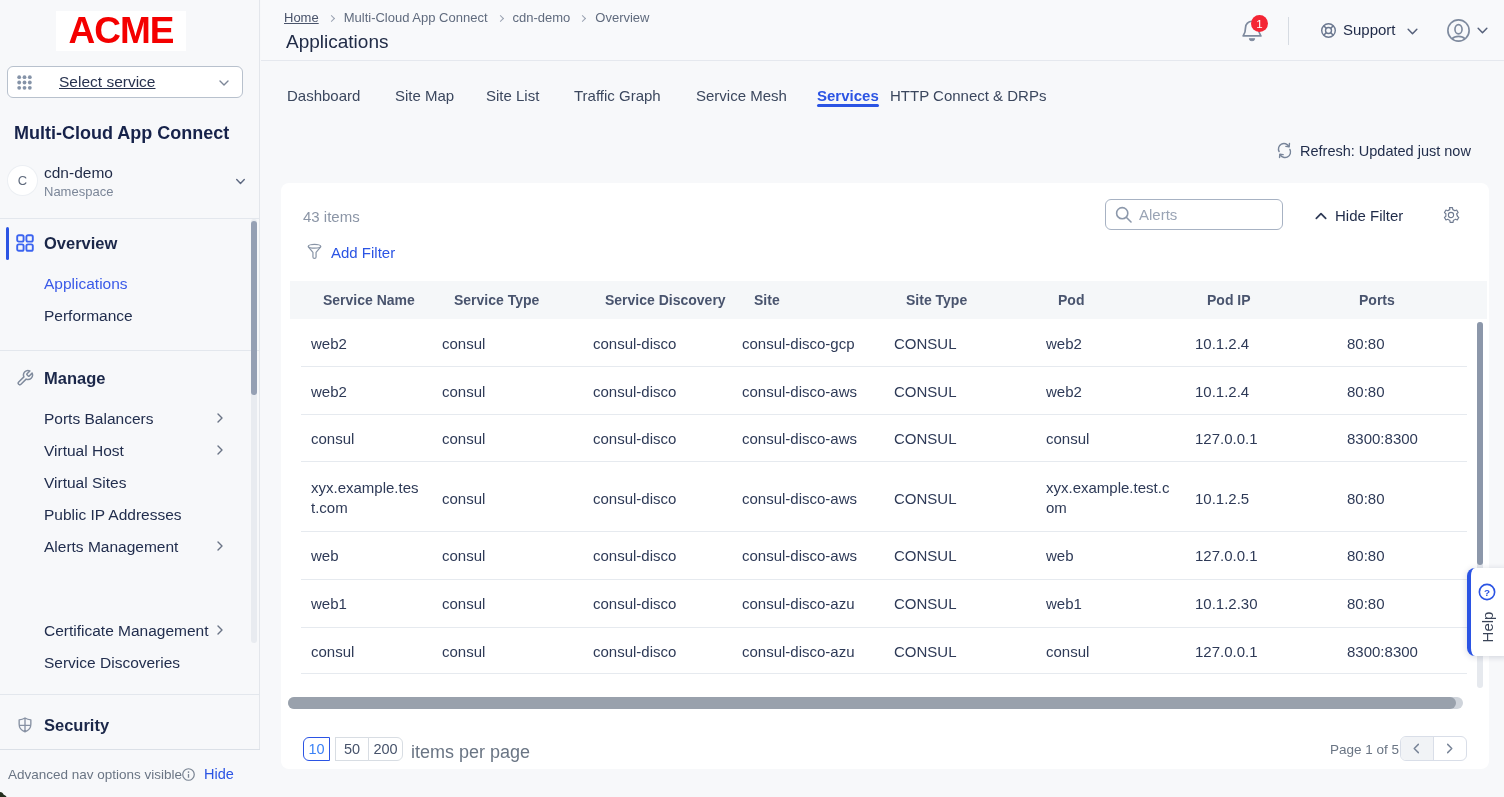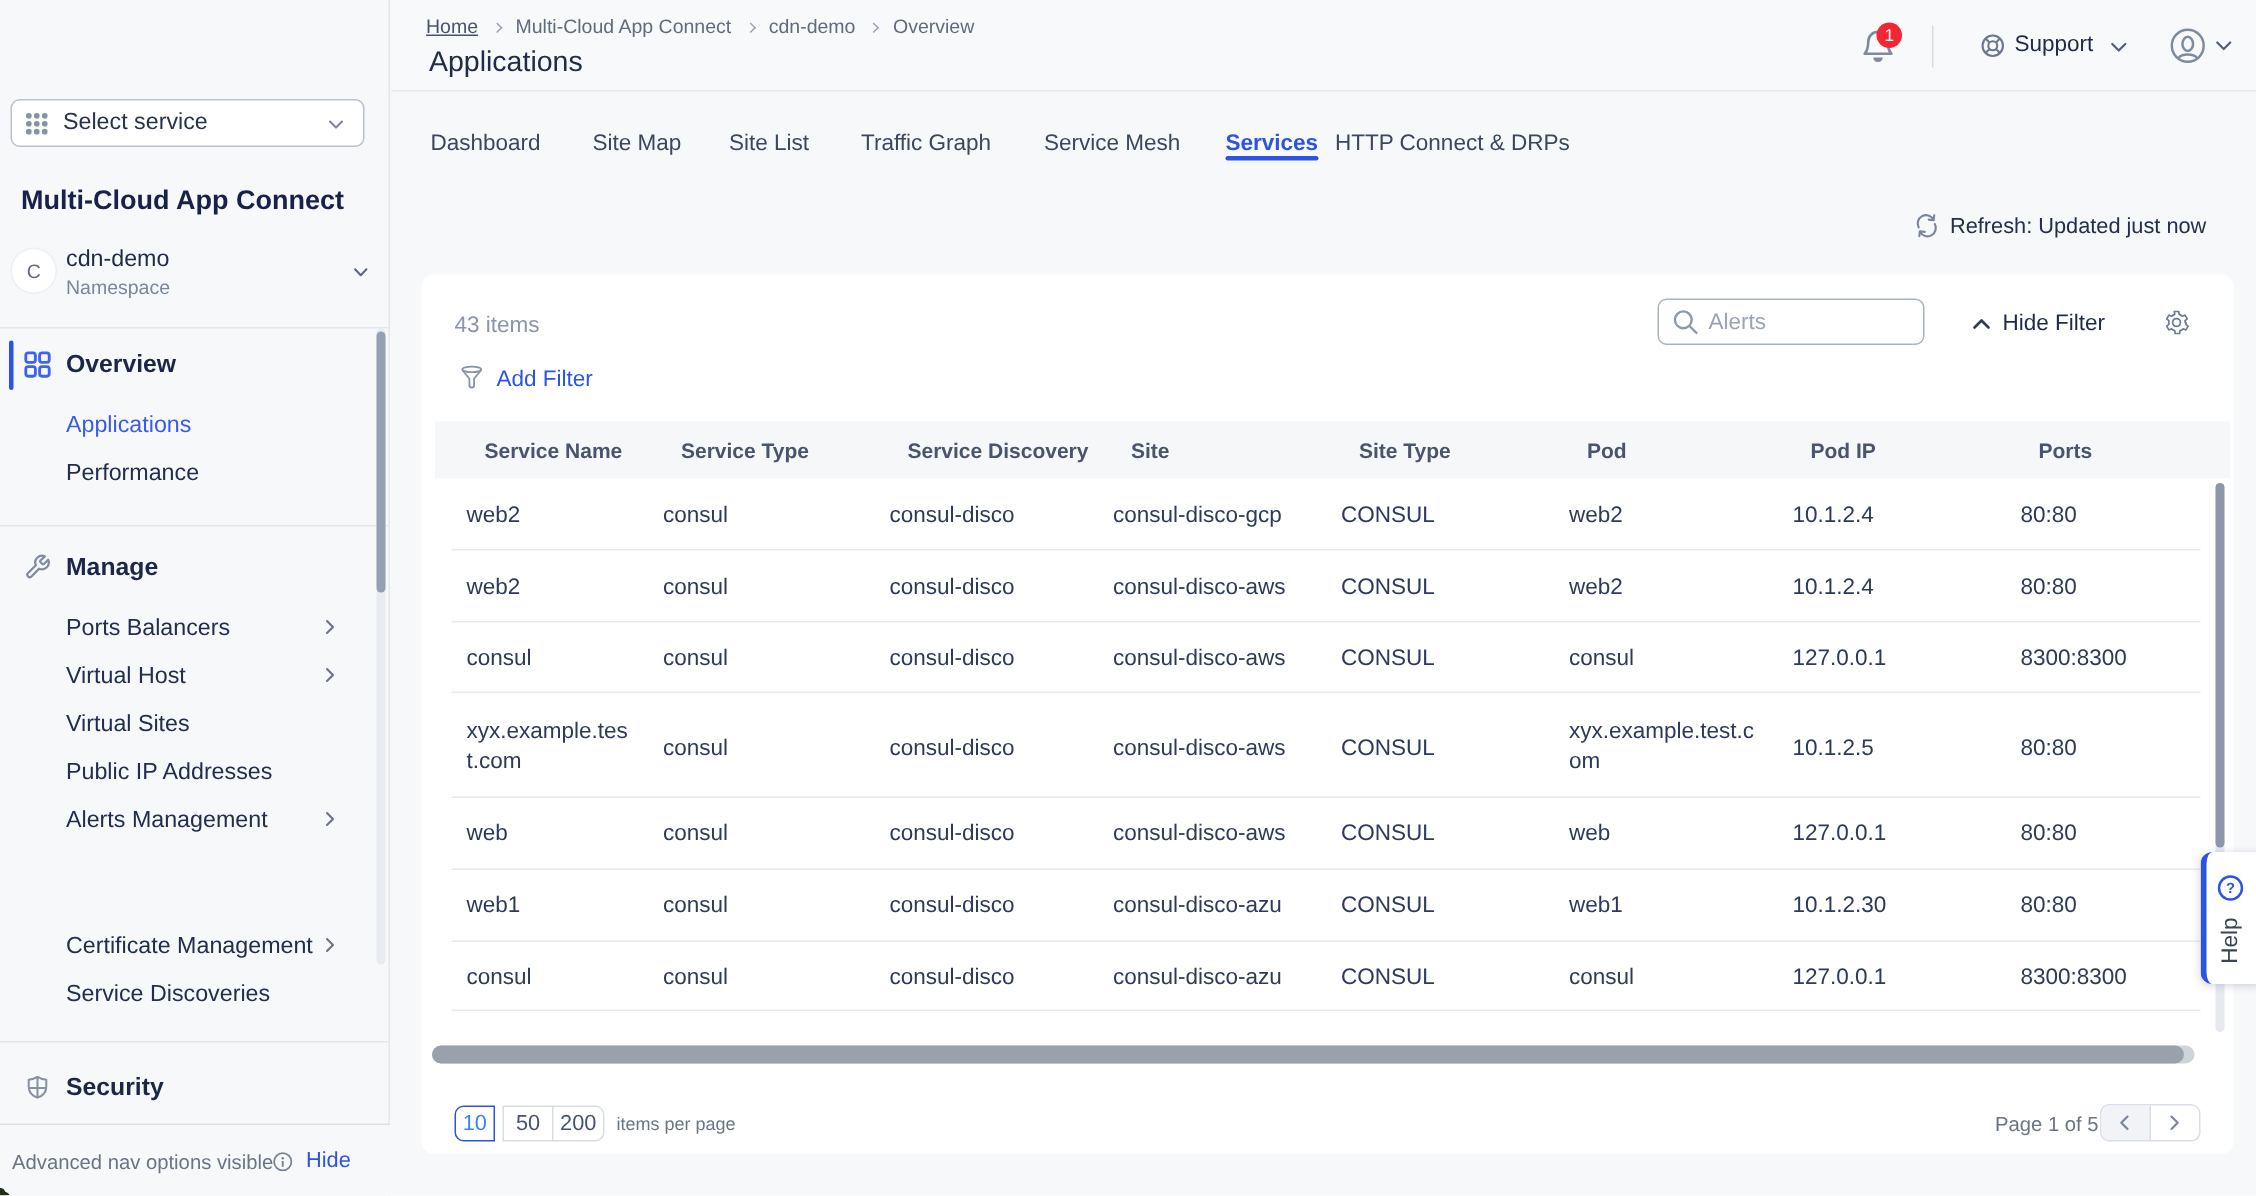--- a/index.html
+++ b/index.html
@@ -6,21 +6,21 @@
   html,body { width:1504px; height:797px; overflow:hidden; }
   body { font-family:"Liberation Sans", sans-serif; background:#f7f8fa; position:relative; color:#2e3a57; }
   .abs { position:absolute; }
   svg { display:block; }
 
   
   #sidebar { position:absolute; left:0; top:0; width:260px; height:797px; background:#f7f8fa; border-right:1px solid #e3e6eb; }
   #logo { position:absolute; left:56px; top:11px; width:130px; height:40px; background:#fff; display:flex; align-items:center; justify-content:center; }
   #logo span { color:#f40000; font-weight:bold; font-size:37px; letter-spacing:-1px; }
   #selsvc { position:absolute; left:7px; top:66px; width:236px; height:32px; background:#fff; border:1px solid #b8c1cd; border-radius:6px; display:flex; align-items:center; }
-  #selsvc .txt { font-size:15.5px; color:#27324f; margin-left:9px; }
+  #selsvc .txt { font-size:15.5px; color:#27324f; margin-left:26px;text-decoration:underline; }
   #mcac { position:absolute; left:14px; top:123px; font-size:18px; font-weight:bold; color:#16224a; }
   #avatar { position:absolute; left:8px; top:166px; width:29px; height:29px; background:#fff; box-shadow:0 0 0 1px #eceff3; border-radius:50%; display:flex; align-items:center; justify-content:center; font-size:13px; color:#5f6a7d; }
   .navdiv { position:absolute; left:0; width:259px; height:1px; background:#e3e7ed; }
   .navitem { position:absolute; left:44px; font-size:15.5px; color:#222e4e; }
   .navhead { position:absolute; left:44px; font-size:16.5px; font-weight:bold; color:#1b2749; }
   .chev { position:absolute; }
   #sbtrack { position:absolute; left:251px; top:219px; width:6px; height:424px; background:#e8ebf0; border-radius:3px; }
   #sbthumb { position:absolute; left:251px; top:221px; width:6px; height:174px; background:#95a0b4; border-radius:3px; }
   #sbbottom { position:absolute; left:0; top:749px; width:260px; height:48px; border-top:1px solid #dbe0e7; background:#f7f8fa; }
   #sbbottom .t1 { position:absolute; left:8px; top:17px; font-size:13.5px; color:#6a7584; }
@@ -59,33 +59,36 @@
   #vtrack { position:absolute; left:1477px; top:322px; width:6px; height:366px; background:#e6e9ee; border-radius:3px; }
   #vthumb { position:absolute; left:1477px; top:322px; width:6px; height:243px; background:#8c97aa; border-radius:3px; }
   #htrack { position:absolute; left:288px; top:697px; width:1175px; height:12px; background:#cfd4db; border-radius:6px; }
   #hthumb { position:absolute; left:288px; top:697px; width:1168px; height:12px; background:#99a1ac; border-radius:6px; }
 
   
   .pbtn { position:absolute; top:737px; height:24px; border:1px solid #d8dde3; background:#fff; font-size:14.5px; color:#47536b; display:flex; align-items:center; justify-content:center; }
   #pb10 { left:303px; width:27px; border-color:#2b54e4; color:#3b82f6; border-radius:6px 0 0 6px; z-index:2; }
   #pb50 { left:335px; width:34px; }
   #pb100 { left:368px; width:35px; border-radius:0 6px 6px 0; }
-  #ipp { position:absolute; left:411px; top:742px; font-size:12px; color:#6a7584; }
+  #ipp { position:absolute; left:411px; top:742px; font-size:18px; color:#6a7584; }
   #pageinfo { position:absolute; left:1330px; top:742px; font-size:13.5px; color:#6a7584; }
   #pgroup { position:absolute; left:1400px; top:736px; width:67px; height:25px; border:1px solid #d9dee8; border-radius:6px; background:#fff; display:flex; overflow:hidden; }
   #pgroup .cell { width:50%; display:flex; align-items:center; justify-content:center; }
   #pgroup .cell.prev { background:#f1f3f6; border-right:1px solid #d9dee8; }
 
   
   #help { position:absolute; left:1467px; top:568px; width:40px; height:88px; background:#fff; border-left:4px solid #2b54e4; border-radius:8px 0 0 8px; box-shadow:0 1px 6px rgba(30,40,80,.18); }
 </style>
 </head>
 <body>
 
 <div id="sidebar">
+  <div id="logo">
+      <span>ACME</span>
+    </div>
   <div id="selsvc">
     <svg width="17" height="17" viewBox="0 0 16 16" style="margin-left:8px">
       <g fill="#8593a8">
         <circle cx="3" cy="3" r="1.8"></circle>
           <circle cx="8" cy="3" r="1.8"></circle>
           <circle cx="13" cy="3" r="1.8"></circle>
         <circle cx="3" cy="8" r="1.8"></circle>
           <circle cx="8" cy="8" r="1.8"></circle>
           <circle cx="13" cy="8" r="1.8"></circle>
         <circle cx="3" cy="13" r="1.8"></circle>

